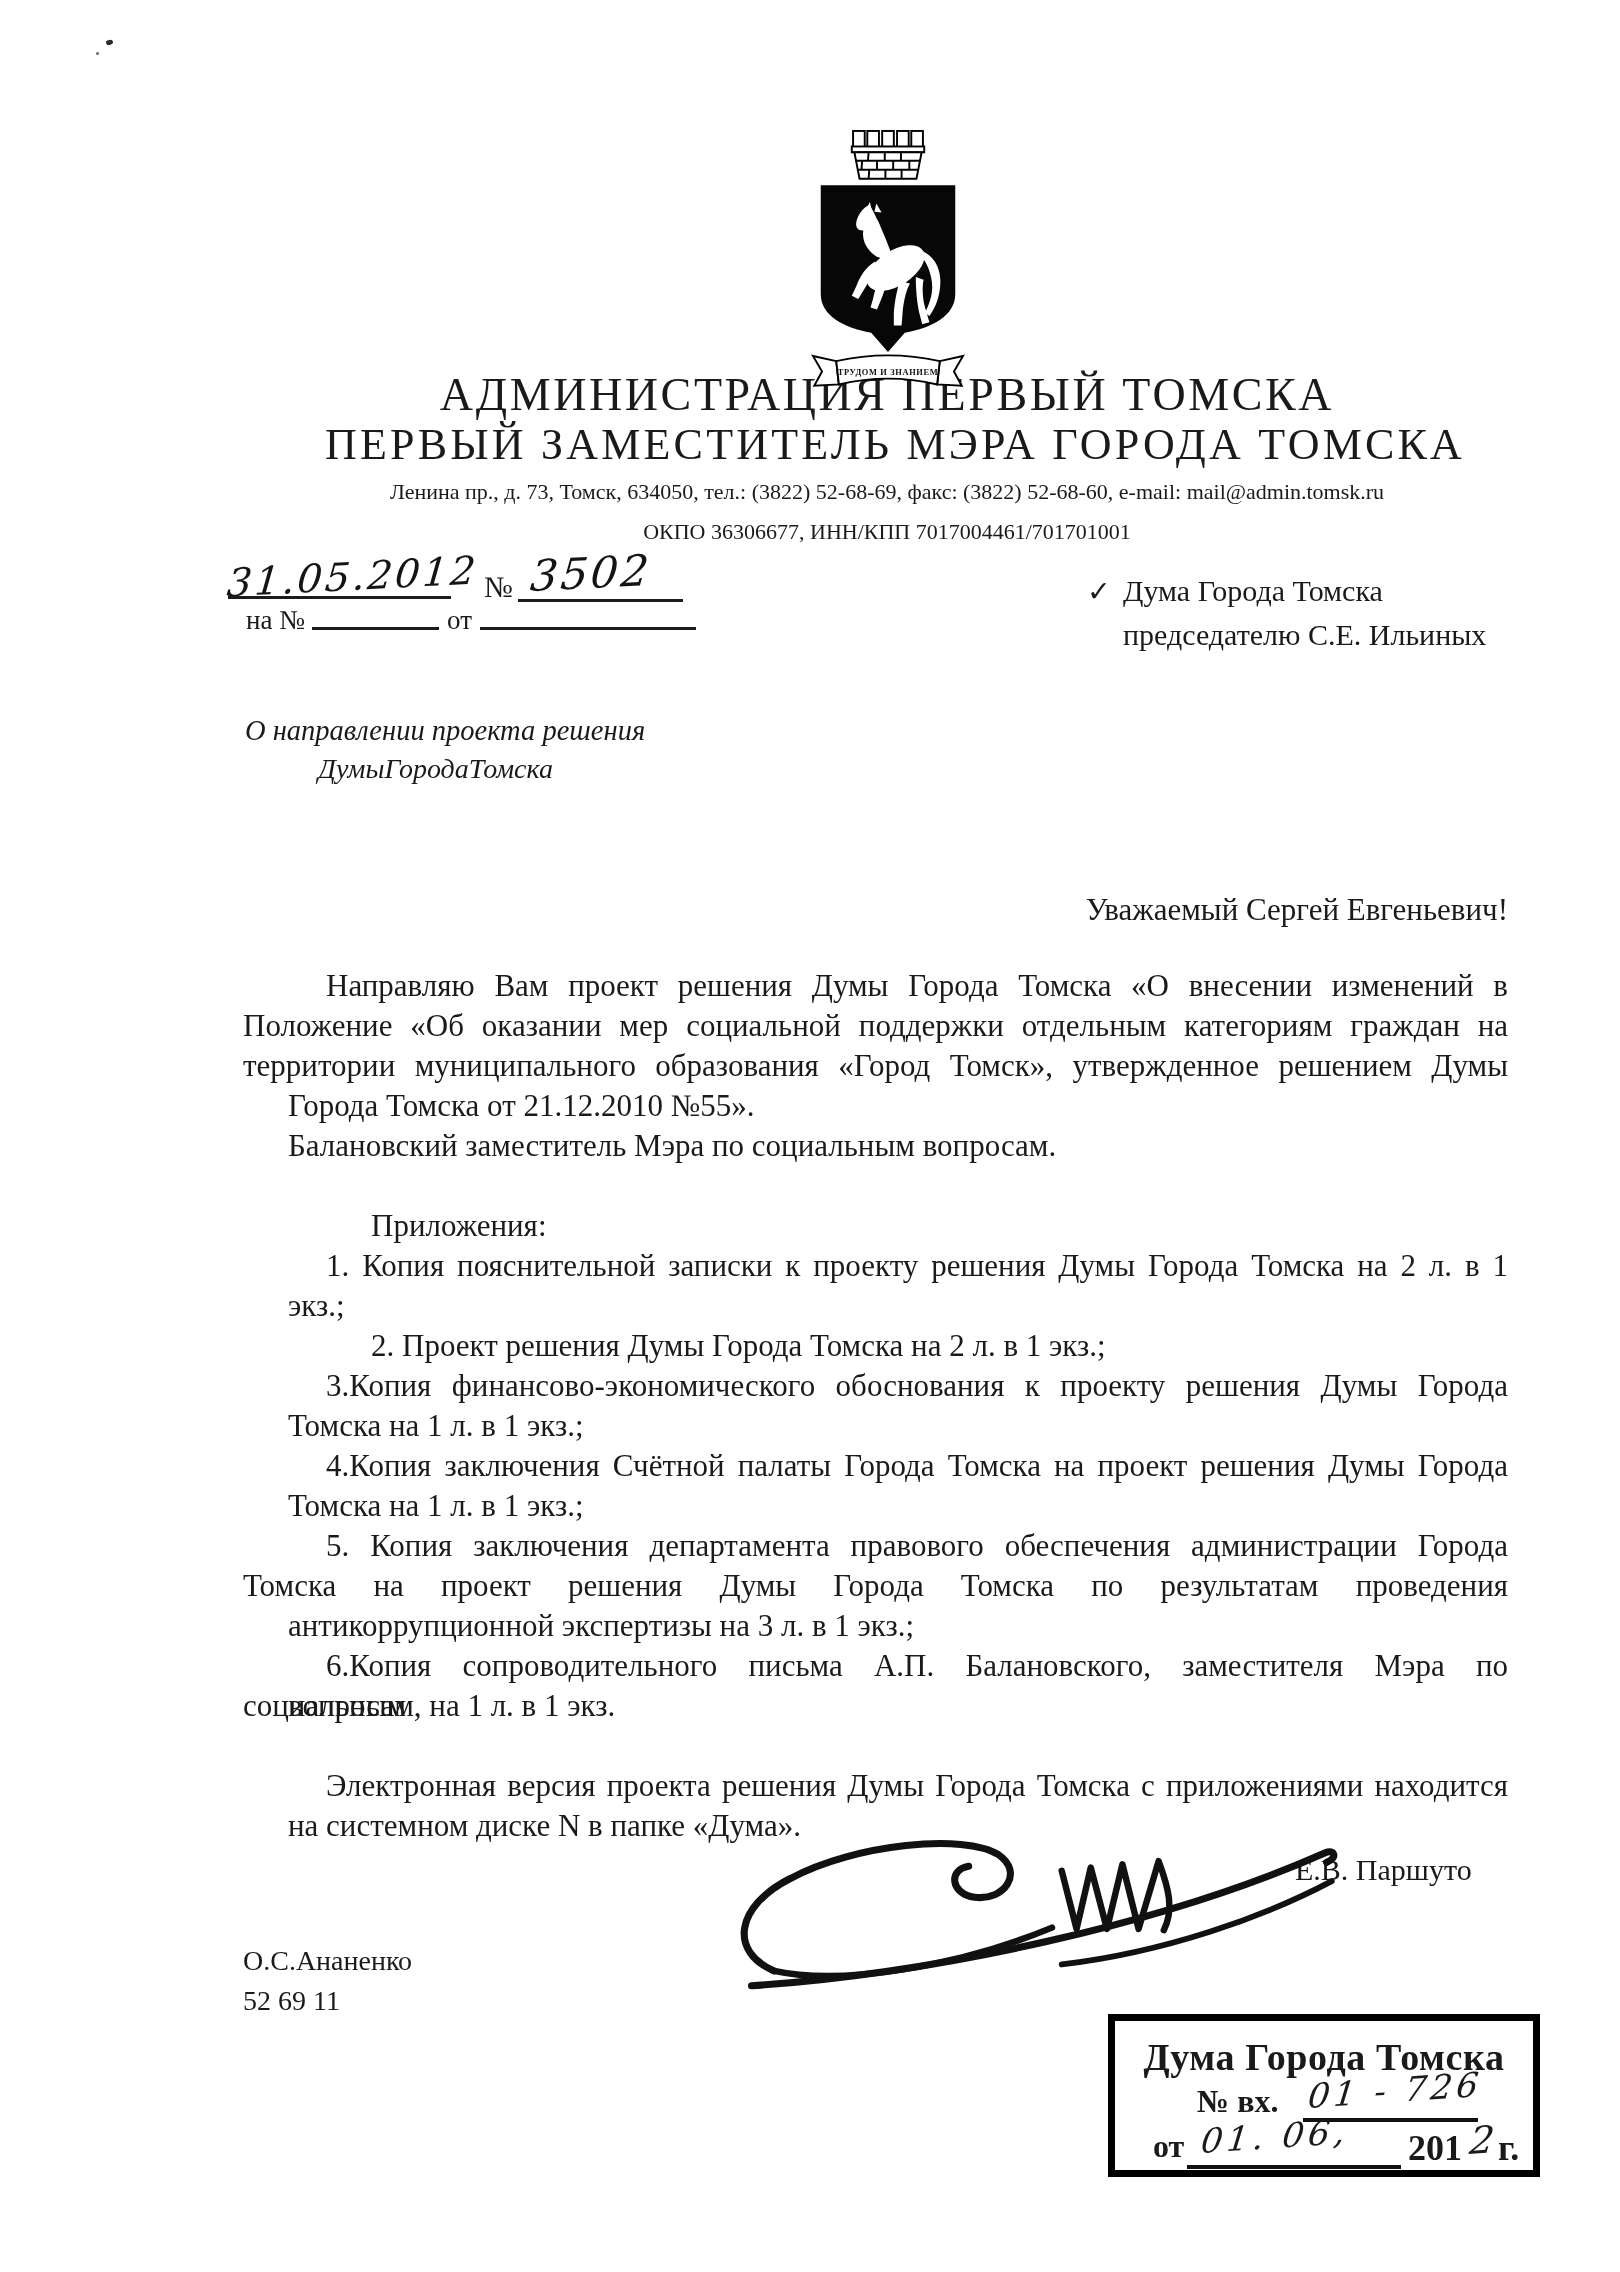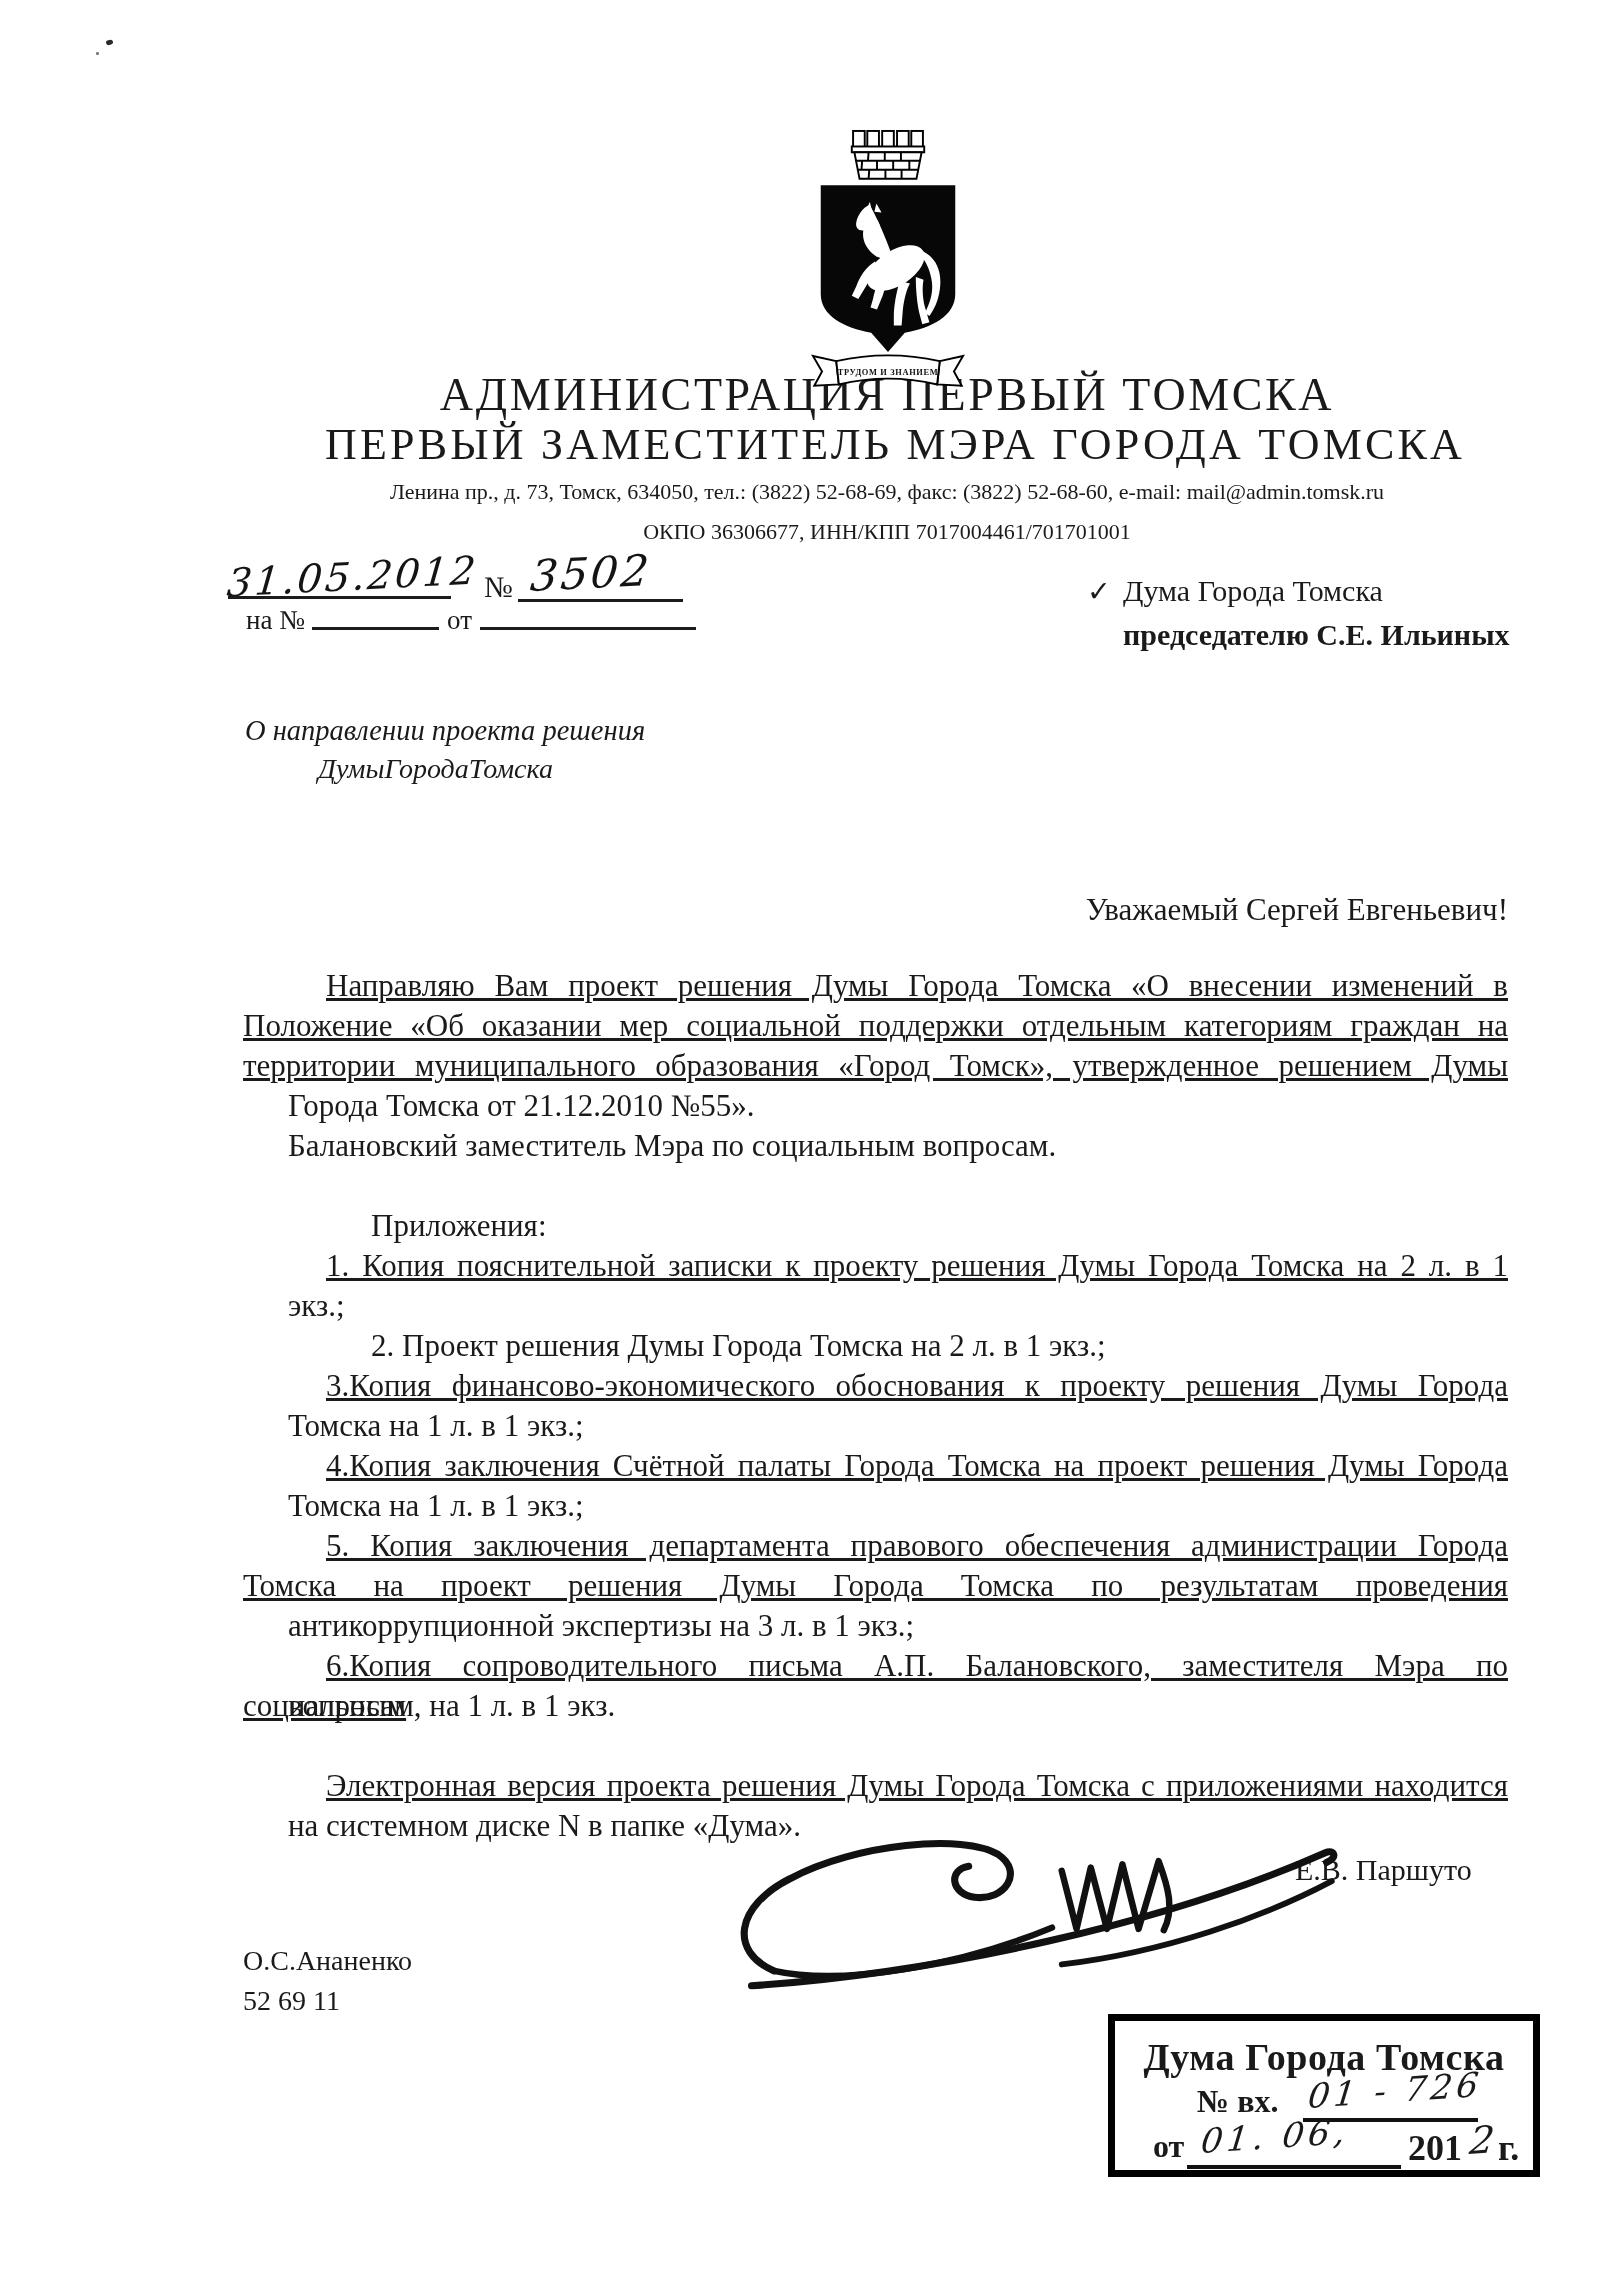--- a/index.html
+++ b/index.html
@@ -28,21 +28,21 @@
 
   .ref-label{font-size:27px;}
   .recipient-line{font-size:30px;line-height:41px;}
   .subject-line{font-style:italic;font-size:28.5px;}
   .subject-spread{display:flex;justify-content:center;font-style:italic;font-size:28px;}
 
   .salutation{position:absolute;left:243px;top:892px;width:1265px;text-align:right;font-size:31px;}
 
   .body-block{position:absolute;left:243px;top:966px;width:1265px;font-size:31px;}
   .line{height:40px;line-height:40px;overflow:visible;}
-  .j{text-align:justify;text-align-last:justify;text-decoration:underline;}
+  .j{text-align:justify;text-align-last:justify;}
   .l{text-align:left;margin-left:45px;}
   .ind{text-indent:83px;}
   .spacer{height:40px;}
 
   .signer-name{position:absolute;left:1295px;top:1853px;font-size:30px;white-space:nowrap;}
   .executor{position:absolute;left:243px;top:1941px;font-size:28px;line-height:40px;}
 
   
   .stamp{position:absolute;left:1108px;top:2014px;width:418px;height:149px;border:7.1px solid #000;}
   .stamp-title{position:absolute;left:0;top:14.2px;width:100%;text-align:center;font-size:38px;font-weight:600;letter-spacing:0.6px;}
@@ -119,21 +119,21 @@
   <div class="abs hw" style="left:531px;top:548px;font-size:43px;">3502</div>
   <div class="rule" style="left:518px;top:599px;width:165px;"></div>
 
   <div class="abs ref-label" style="left:246px;top:605px;">на №</div>
   <div class="rule" style="left:312px;top:627px;width:127px;"></div>
   <div class="abs ref-label" style="left:447px;top:605px;">от</div>
   <div class="rule" style="left:480px;top:627px;width:216px;"></div>
 
   <div class="abs" style="left:1087px;top:575px;font-size:28.5px;">✓</div>
   <div class="abs recipient-line" style="left:1123px;top:570px;">Дума Города Томска</div>
-  <div class="abs recipient-line" style="left:1123px;top:614px;font-weight:bold;">председателю С.Е. Ильиных</div>
+  <div class="abs recipient-line" style="left:1123px;top:614px;">председателю С.Е. Ильиных</div>
 
   <div class="abs subject-line" style="left:245px;top:715px;">О направлении проекта решения</div>
   <div class="abs subject-spread" style="left:245px;top:753px;width:381px;">
     <span>Думы</span>
     <span>Города</span>
     <span>Томска</span>
   </div>
 
   <div class="salutation">Уважаемый Сергей Евгеньевич!</div>
 

